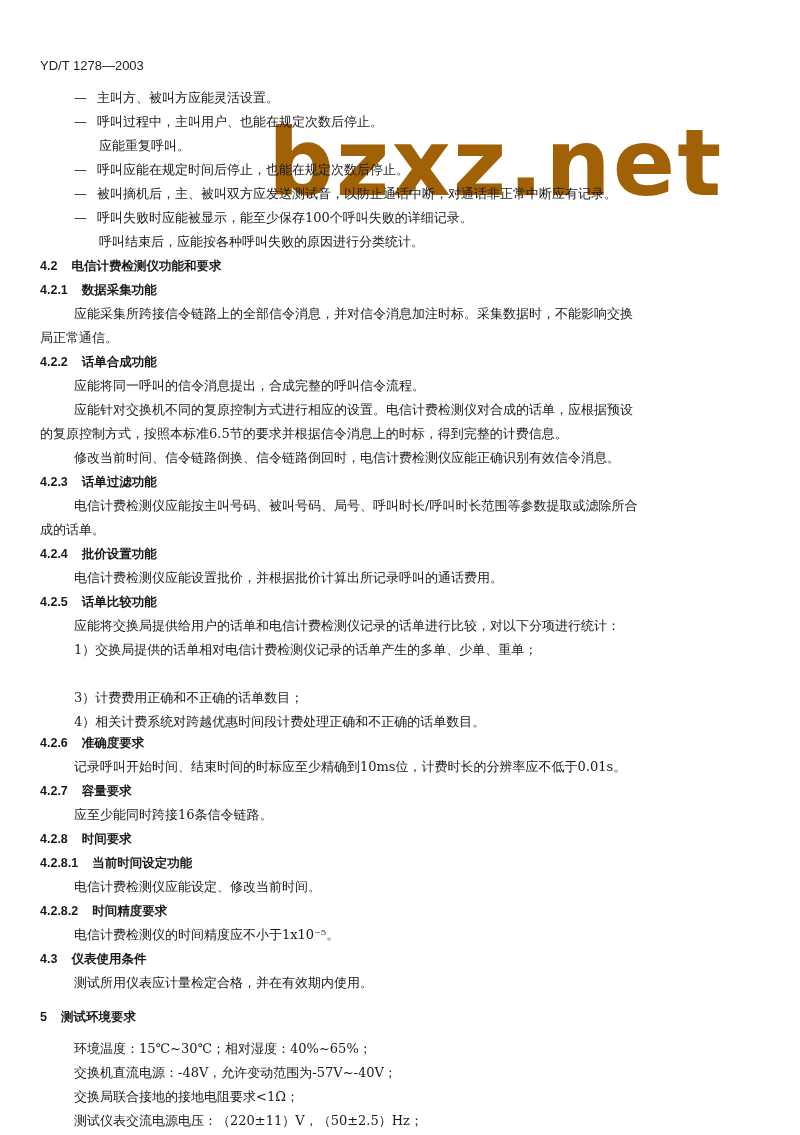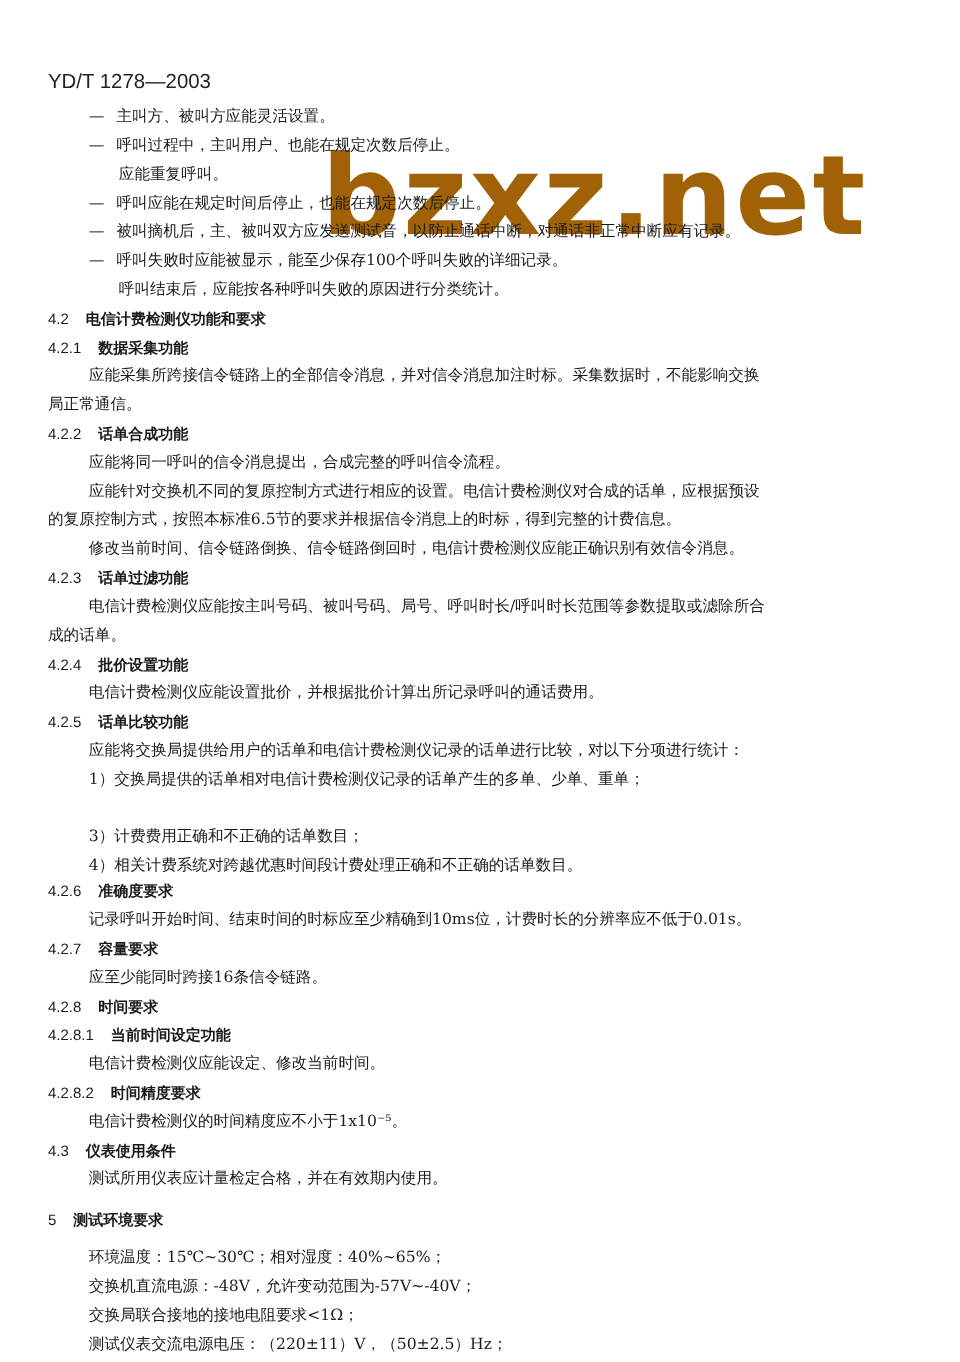--- a/index.html
+++ b/index.html
@@ -10,25 +10,25 @@
   }
   .watermark {
     position: absolute; left: 268px; top: 118px;
     font-family: "DejaVu Sans", "Liberation Sans", sans-serif;
     font-weight: bold; font-size: 92px; letter-spacing: 2px;
     color: #a16207; z-index: 0; line-height: 1;
   }
   .page { position: absolute; left: 0; top: 0; width: 800px; height: 1135px; z-index: 1; }
   .std-code {
     position: absolute; left: 40px; top: 58px;
-    font-family: "Liberation Sans", "DejaVu Sans", sans-serif; font-size: 17px; color: #222;
+    font-family: "Liberation Sans", "DejaVu Sans", sans-serif; font-size: 13px; color: #222;
   }
   .line { position: absolute; font-size: 13px; white-space: nowrap; line-height: 18px; }
   .h { font-family: "DejaVu Sans", "Liberation Sans", sans-serif; font-weight: bold; font-size: 12.5px; }
-  .h .num { display: inline-block; min-width: 0; margin-right: 14px; font-weight: normal; font-family: "Liberation Sans", sans-serif; }
+  .h .num { display: inline-block; min-width: 0; margin-right: 14px; font-weight: bold; font-family: "Liberation Sans", sans-serif; }
   .dash::before { content: "—"; margin-right: 10px; }
 </style>
 </head>
 <body>
 
 <div class="watermark">bzxz.net</div>
 
 <div class="page">
   <div class="std-code">YD/T 1278—2003</div>
 

